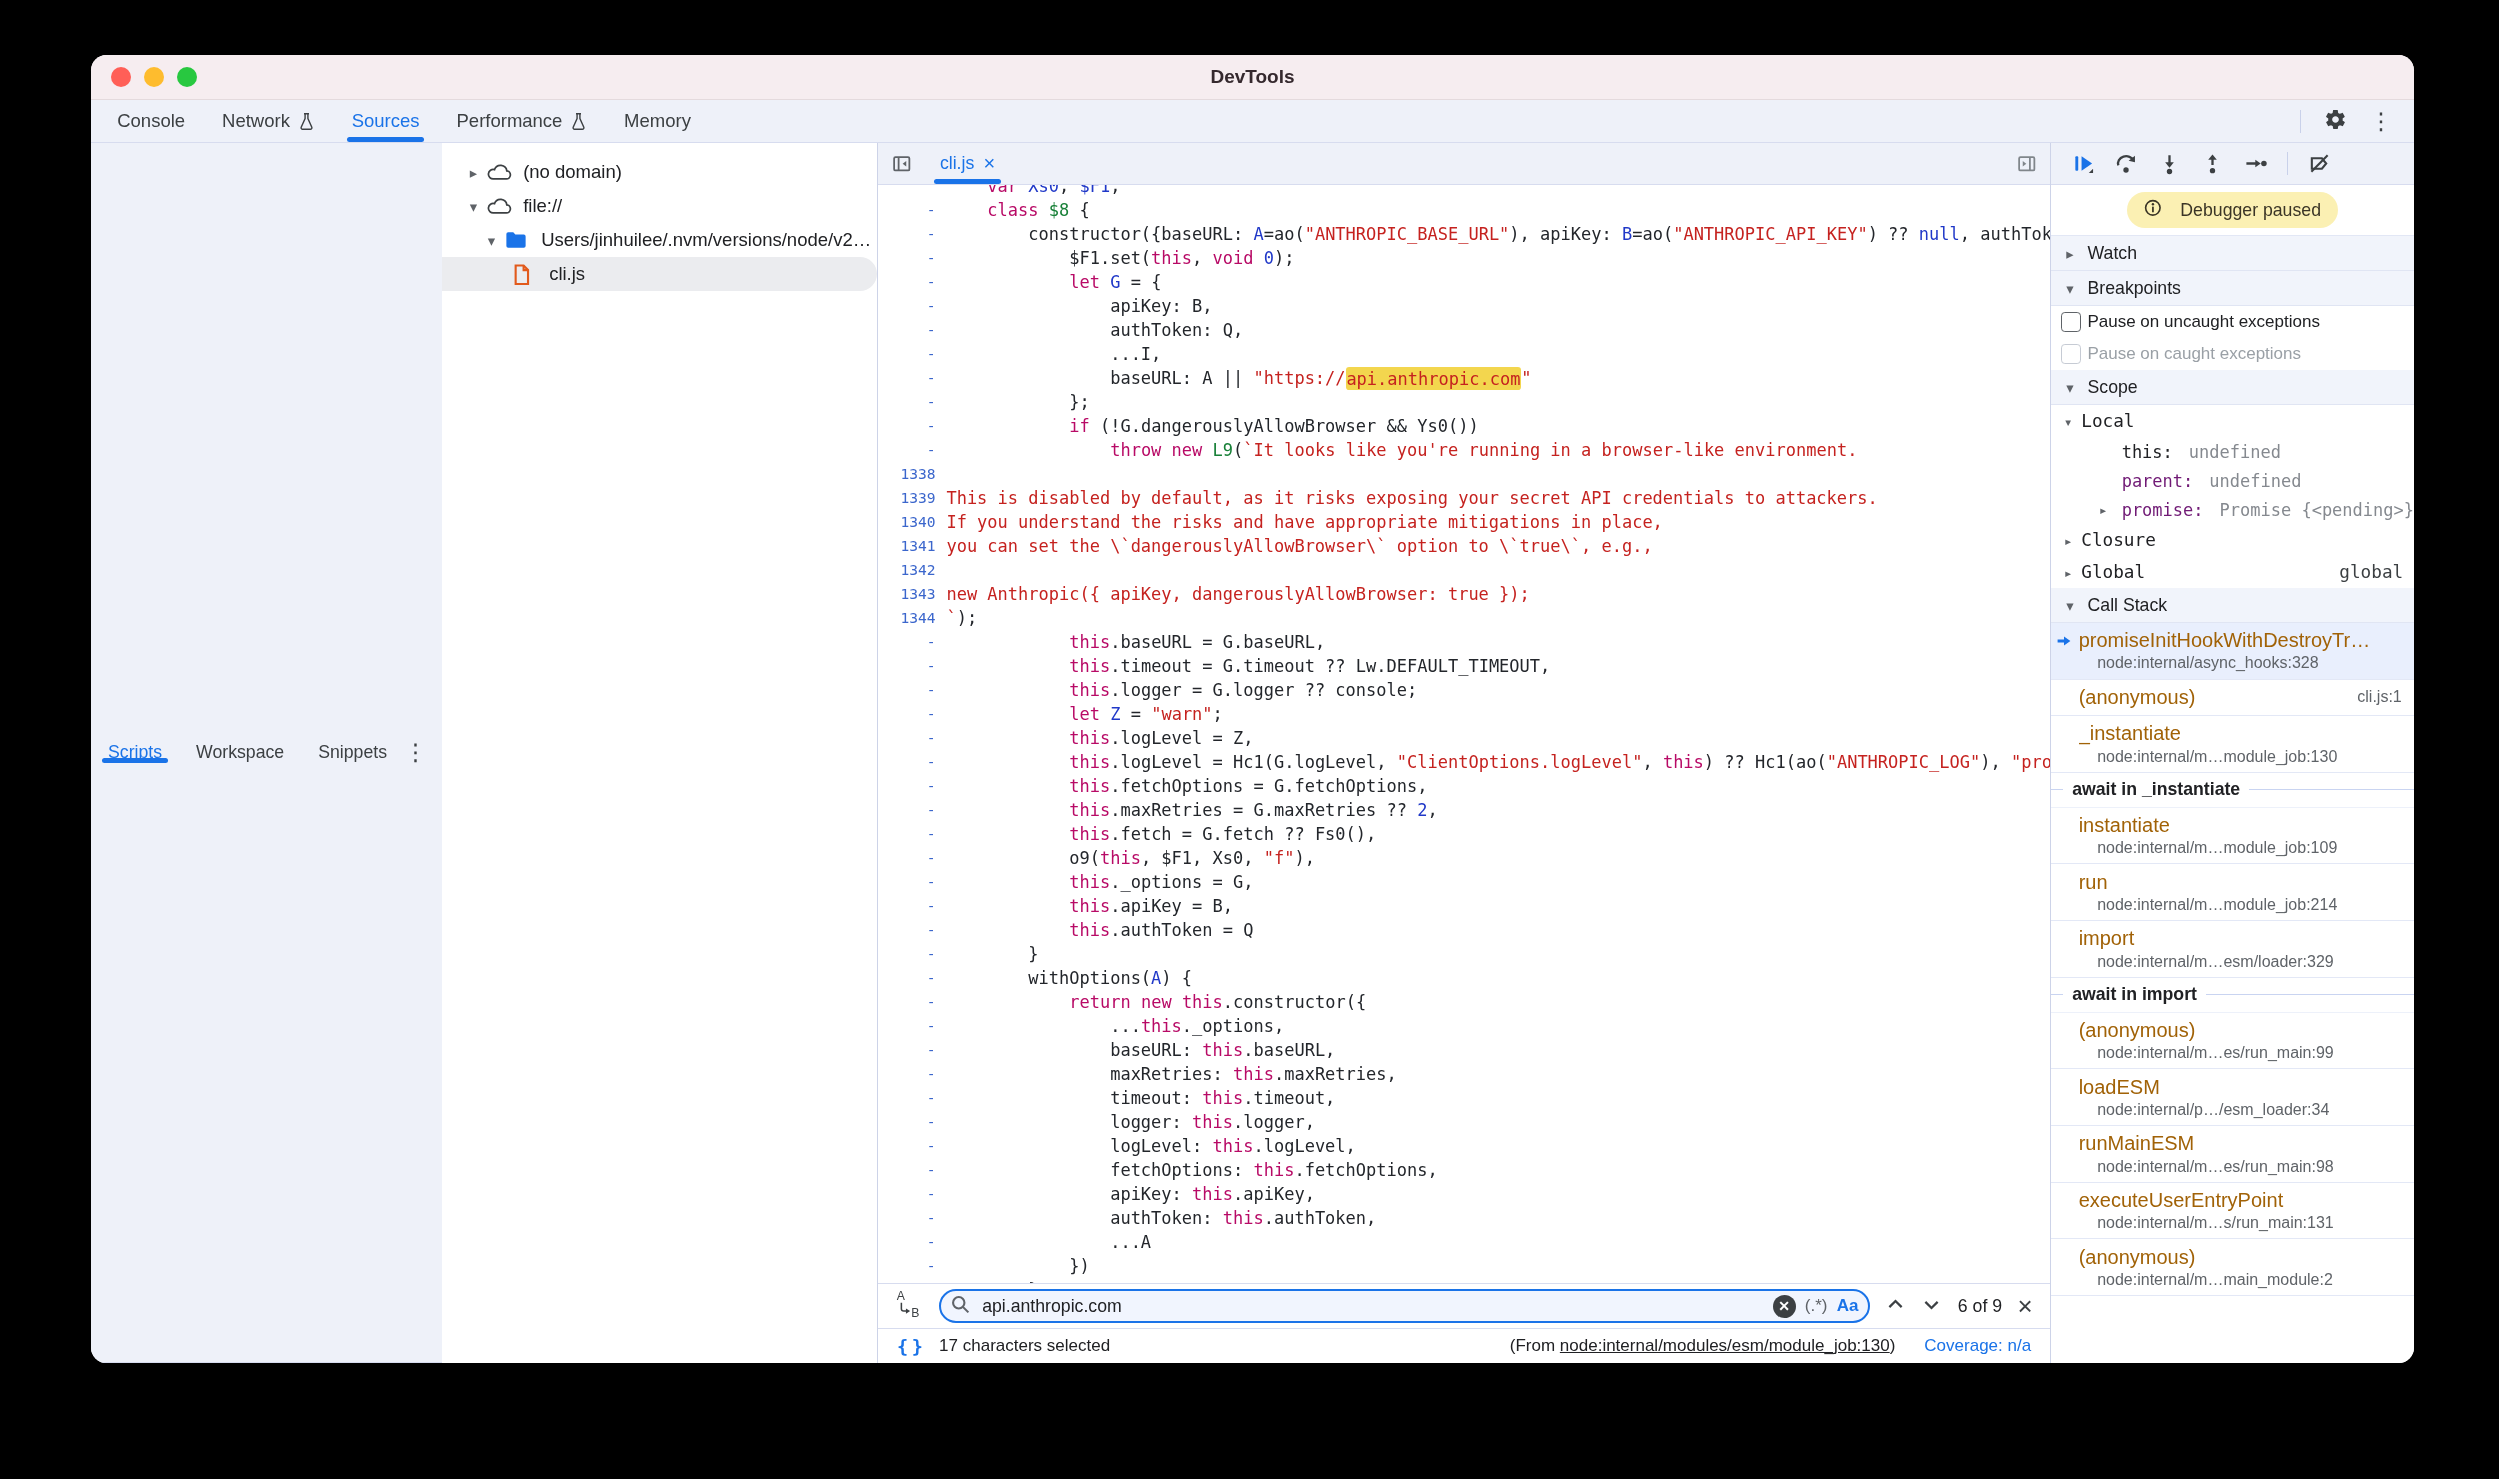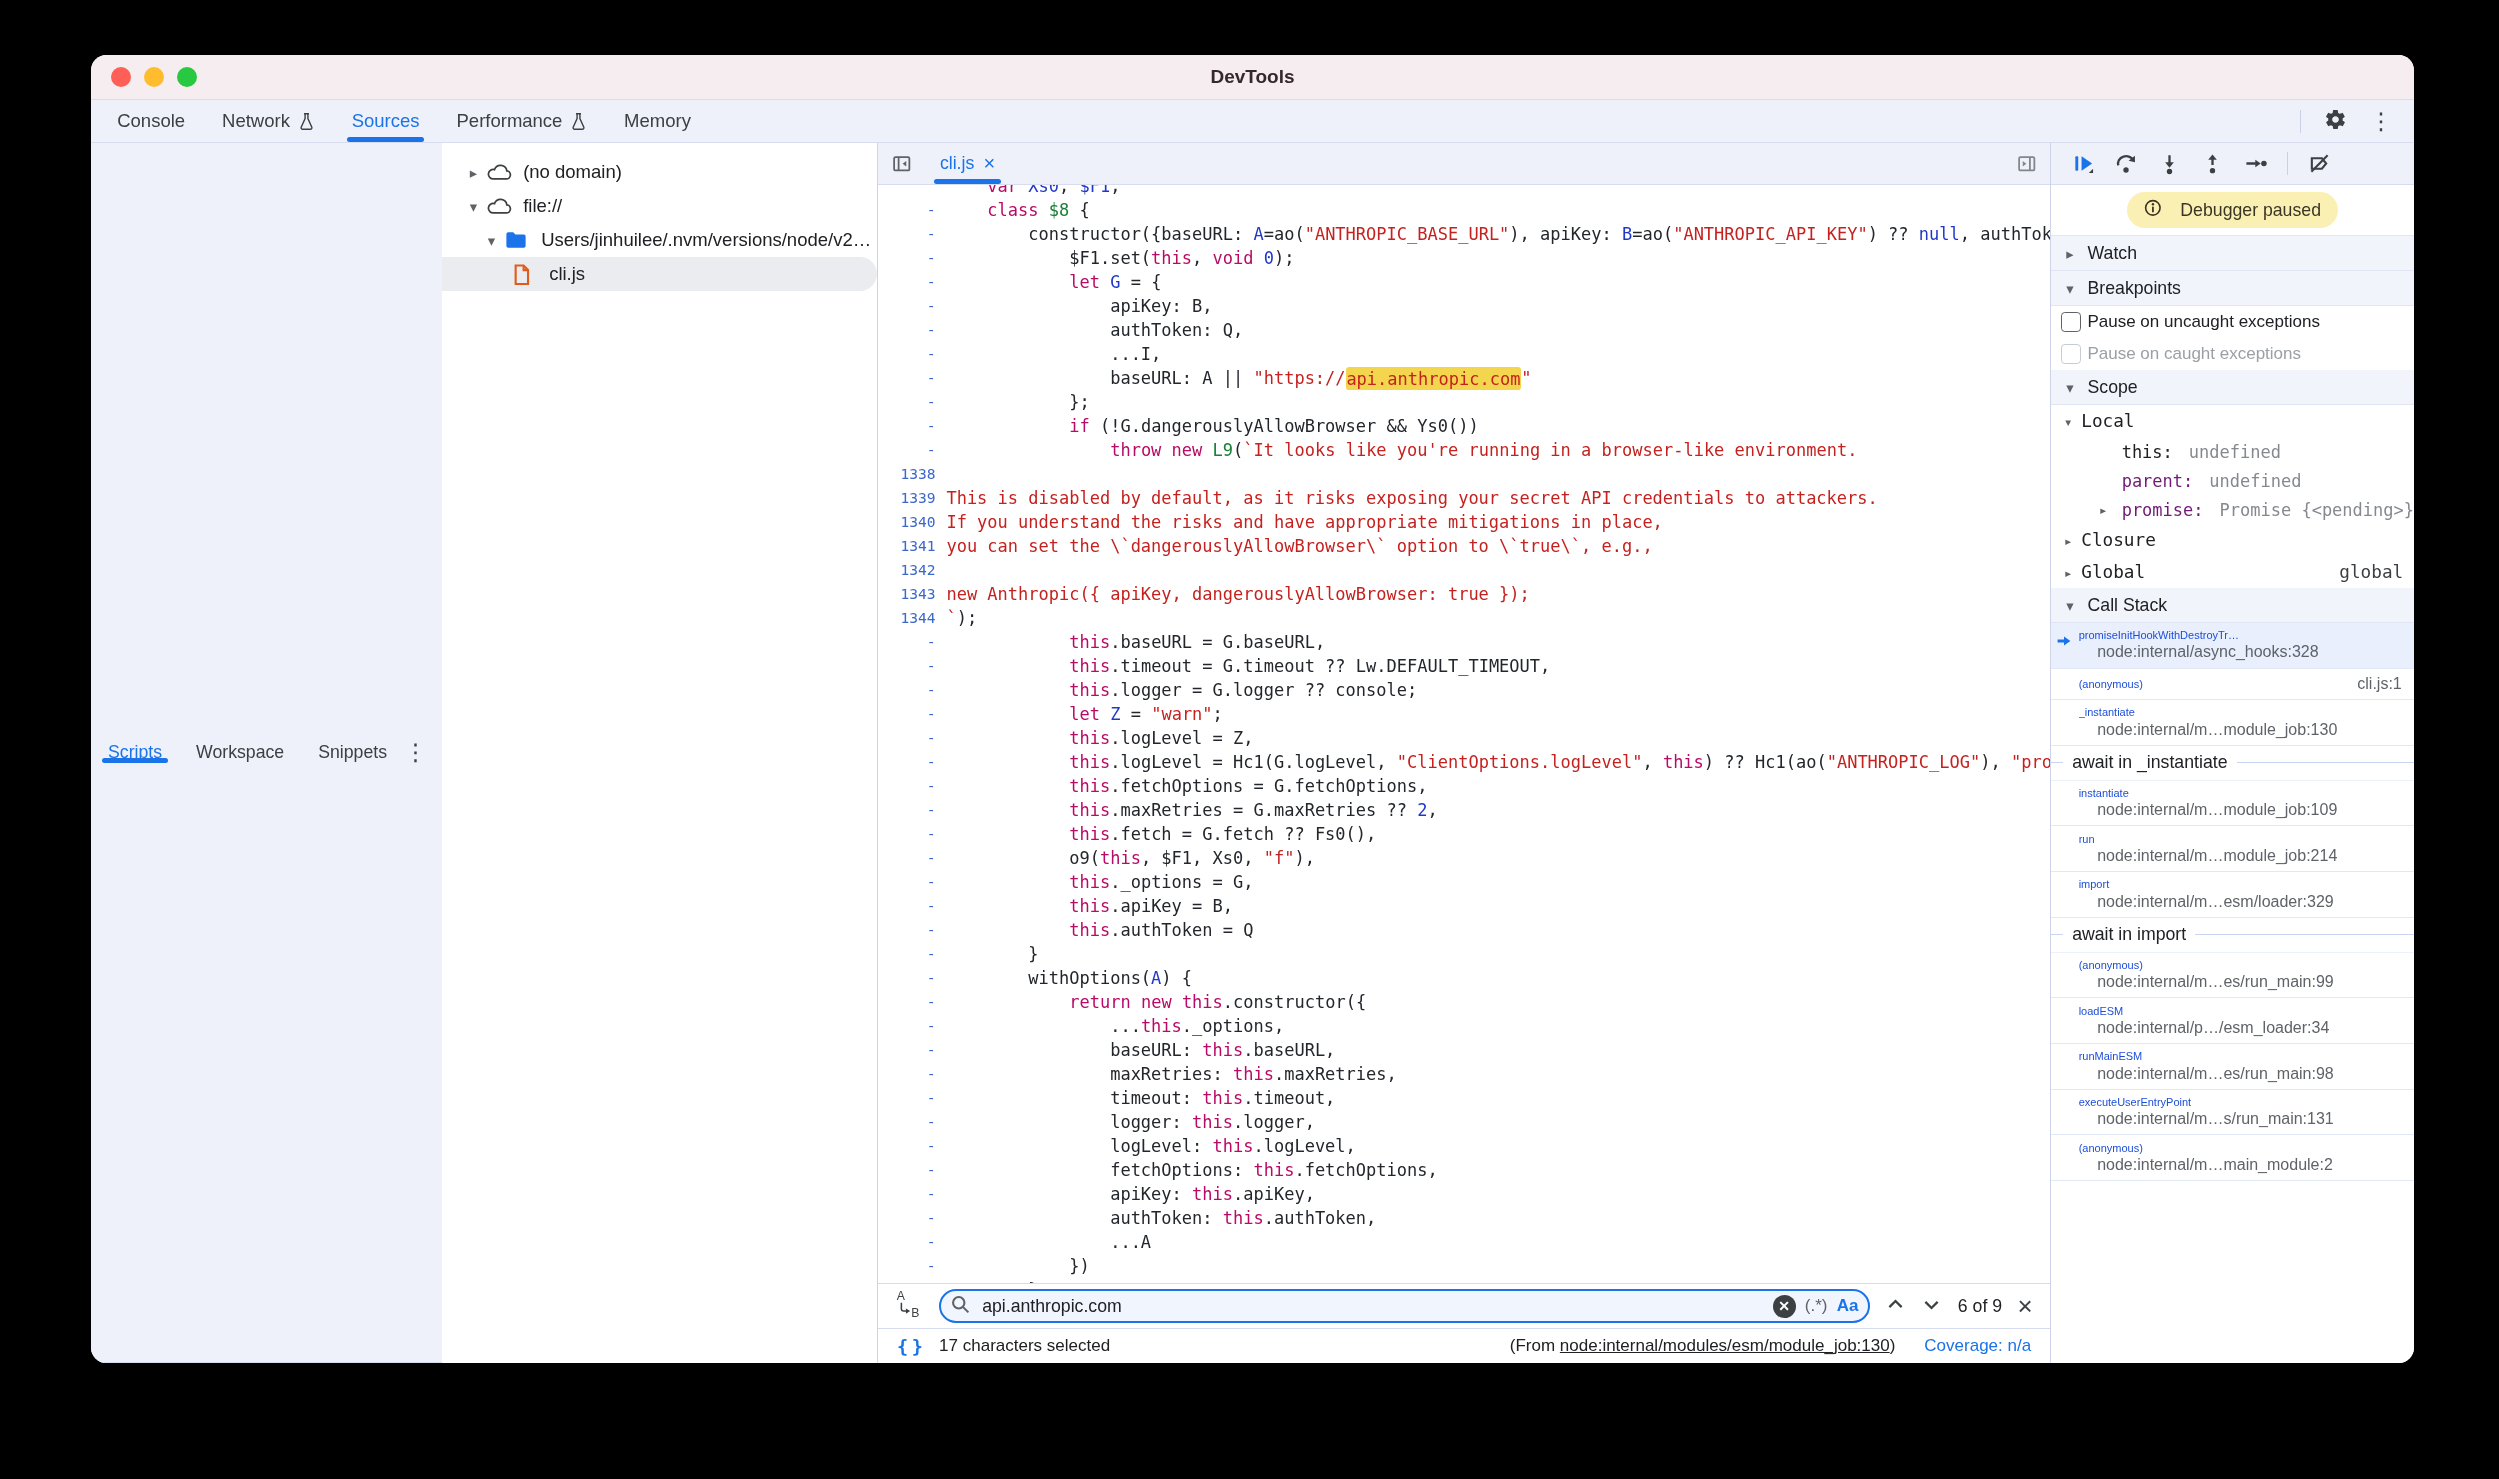--- a/index.html
+++ b/index.html
@@ -97,31 +97,31 @@
   .bp-item.disabled{color:#9aa0a6}
   .cb{width:20px;height:20px;border:1.9px solid #5f6368;border-radius:3.8px;flex:0 0 auto;background:#fff}
   .bp-item.disabled .cb{border-color:#c6cbd4}
   .scope-row{height:29px;display:flex;align-items:center;font-family:"DejaVu Sans Mono",monospace;
              font-size:17px;color:#202124}
   .scope-row.group{height:32px;font-size:17.7px}
   .sname.accent{color:#701a75;font-weight:400}
   .sval{color:#85898f;margin-left:16px;white-space:nowrap;overflow:hidden}
   .sright{margin-left:auto;padding-right:10.8px;color:#3c4043}
   .frame{position:relative;padding:6.2px 7.7px 6.2px 28px;border-bottom:0.8px solid #e3e8f6}
-  .frame .fname{font-size:11px;color:#1d4ed8;white-space:nowrap;overflow:hidden;text-overflow:ellipsis}
+  .frame .fname{font-size:20px;color:#a16207;white-space:nowrap;overflow:hidden;text-overflow:ellipsis}
   .frame .floc{font-size:16px;color:#5f6368;padding-left:18.5px;margin-top:2.3px;white-space:nowrap;overflow:hidden}
   .frame.current{background:#e9effd}
   .curarrow{position:absolute;left:5.4px;top:10px}
   .frame.inline{display:flex;align-items:center}
   .frame.inline .floc{margin:0 4.6px 0 auto;padding-left:0}
   .async{display:flex;align-items:center;height:35px;border-bottom:0.8px solid #edf1fa}
   .async .ln{height:1.5px;background:#c9d4f1}
   .async .ln.l{width:12.3px}
   .async .ln.r{flex:1}
-  .async .atext{font-size:17.7px;font-weight:400;color:#202124;margin:0 9.2px;white-space:nowrap}
+  .async .atext{font-size:17.7px;font-weight:700;color:#202124;margin:0 9.2px;white-space:nowrap}
 </style>
 </head>
 <body>
 
 <div class="window">
 
   <div class="titlebar">
     <div class="lights">
       <div class="light red"></div>
       <div class="light yellow"></div>

